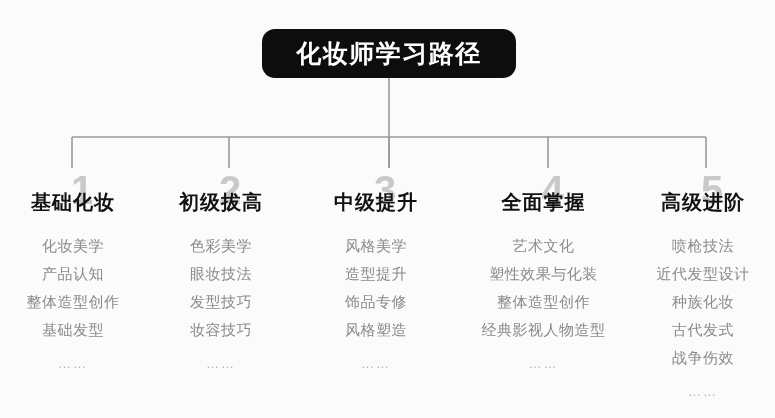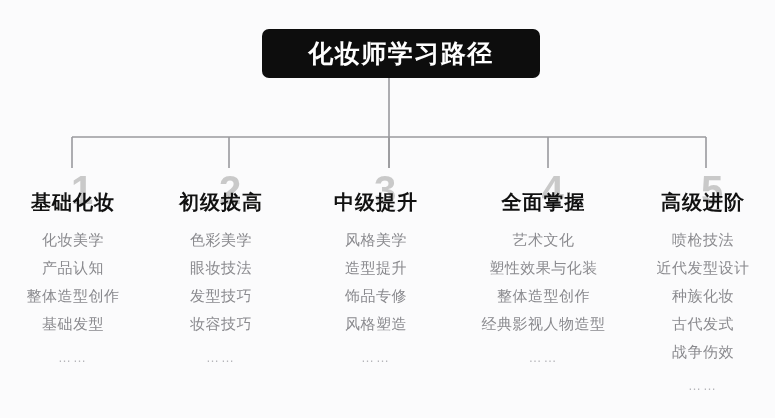--- a/index.html
+++ b/index.html
@@ -21,24 +21,24 @@
     top: 0;
     width: 775px;
     height: 418px;
   }
 
   
   .root-box {
     position: absolute;
     left: 262px;
     top: 29px;
-    width: 278px;
+    width: 254px;
     height: 49px;
     background: #0d0d0d;
-    border-radius: 7px;
+    border-radius: 13px;
     display: flex;
     align-items: center;
     justify-content: center;
     box-sizing: border-box;
   }
   .root-title {
     color: #ffffff;
     font-size: 25px;
     font-weight: bold;
     letter-spacing: 1.5px;
@@ -107,21 +107,21 @@
     font-weight: bold;
     color: #111111;
     letter-spacing: 1px;
     line-height: 1;
     white-space: nowrap;
     padding-bottom: 2px;
     margin-top: 12px;
   }
 
   .col-items {
-    margin-top: 12px;
+    margin-top: 18px;
     width: 100%;
     display: flex;
     flex-direction: column;
     align-items: center;
   }
   .col-item {
     font-size: 15px;
     color: #8a8a8e;
     line-height: 28px;
     height: 28px;

